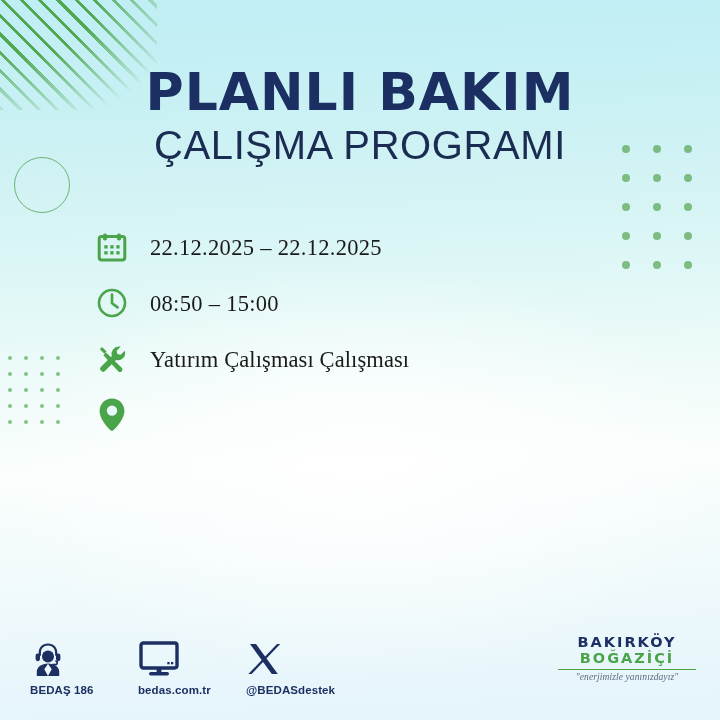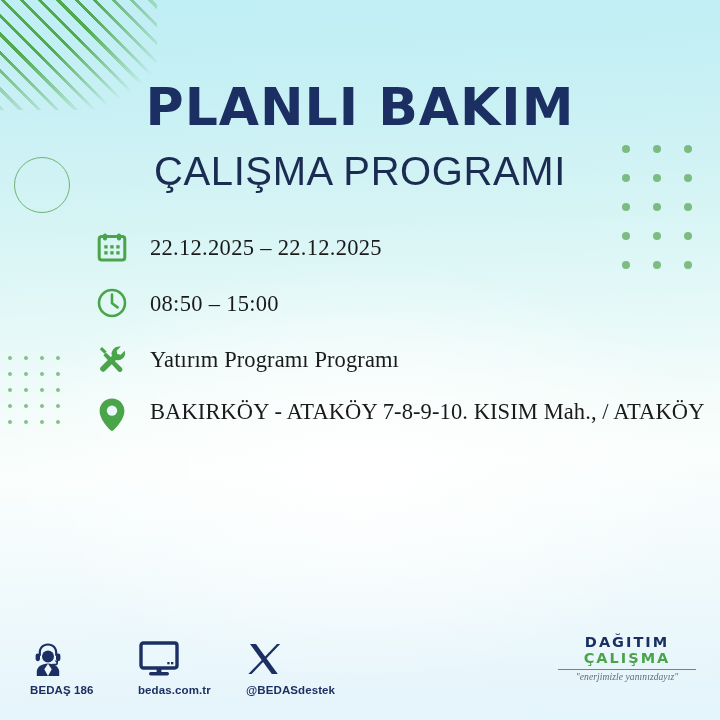--- a/index.html
+++ b/index.html
@@ -98,21 +98,21 @@
     width: 720px;
     text-align: center;
   }
   .title-main {
     font-family: "DejaVu Sans", sans-serif;
     font-weight: 700;
     font-size: 52px;
     letter-spacing: 1.0px;
     color: #1c2f63;
     line-height: 1.02;
-    margin: 15px;
+    margin: 0;
     white-space: nowrap;
   }
   .title-sub {
     font-family: "Liberation Sans", sans-serif;
     font-weight: 400;
     font-size: 40px;
     letter-spacing: 0.6px;
     color: #1b2c52;
     line-height: 1.12;
     margin: 4px 0 0 0;
@@ -296,32 +296,31 @@
     <div class="info-row" id="row-work">
       <div class="ico">
         <svg width="32" height="32" viewBox="0 0 32 32" aria-hidden="true">
           <g fill="#4aa449">
             <path d="M22.8 3.6a7.2 7.2 0 0 0-6.9 9.3L5.1 23.7a2.9 2.9 0 1 0 4.1 4.1L20 17a7.2 7.2 0 0 0 8.7-9.3l-4.0 4.0-3.4-0.6-0.6-3.4 4.1-4.1z"></path>
             <path d="M6.0 4.0 L10.6 8.6 L8.4 10.8 L3.8 6.2 z"></path>
             <path d="M10.0 9.6 L26.0 25.0 a2.6 2.6 0 0 1-3.6 3.6 L7.4 12.2 z"></path>
           </g>
         </svg>
       </div>
-      <div class="txt">Yatırım Programı Programı</div>
+      <div class="txt">Yatırım Çalışması Çalışması</div>
     </div>
 
     <div class="info-row" id="row-place">
       <div class="ico">
         <svg width="32" height="36" viewBox="0 0 32 36" aria-hidden="true">
           <path d="M16 1.6c-6.9 0-12.4 5.5-12.4 12.3 0 9.0 10.6 19.0 11.1 19.4a1.9 1.9 0 0 0 2.6 0c0.5-0.4 11.1-10.4 11.1-19.4C28.4 7.1 22.9 1.6 16 1.6z" fill="#4aa449"></path>
           <circle cx="16" cy="13.6" r="5.2" fill="#e9f8f8"></circle>
         </svg>
       </div>
       <div class="txt">
-        <div>BAKIRKÖY - ATAKÖY 7-8-9-10. KISIM Mah., / ATAKÖY</div>
       </div>
     </div>
 
   </div>
 
   <div class="footer-left">
 
     <div class="contact">
       <div class="cico">
         <svg width="36" height="38" viewBox="0 0 36 38" aria-hidden="true">
@@ -356,19 +355,19 @@
           <path d="M4.0 4.0 h6.0 L31.8 34.0 h-6.0 z" fill="#1c2f63"></path>
           <path d="M31.0 4.0 h3.2 L5.6 34.0 H2.4 z" fill="#1c2f63"></path>
         </svg>
       </div>
       <div class="clabel">@BEDASdestek</div>
     </div>
 
   </div>
 
   <div class="brand">
-    <div class="brand-l1">DAĞITIM</div>
-    <div class="brand-l3">ÇALIŞMA</div>
+    <div class="brand-l1">BAKIRKÖY</div>
+    <div class="brand-l3">BOĞAZİÇİ</div>
     <div class="brand-rule"></div>
     <div class="brand-tag">"enerjimizle yanınızdayız"</div>
   </div>
 
 </div>
 
 </body></html>

